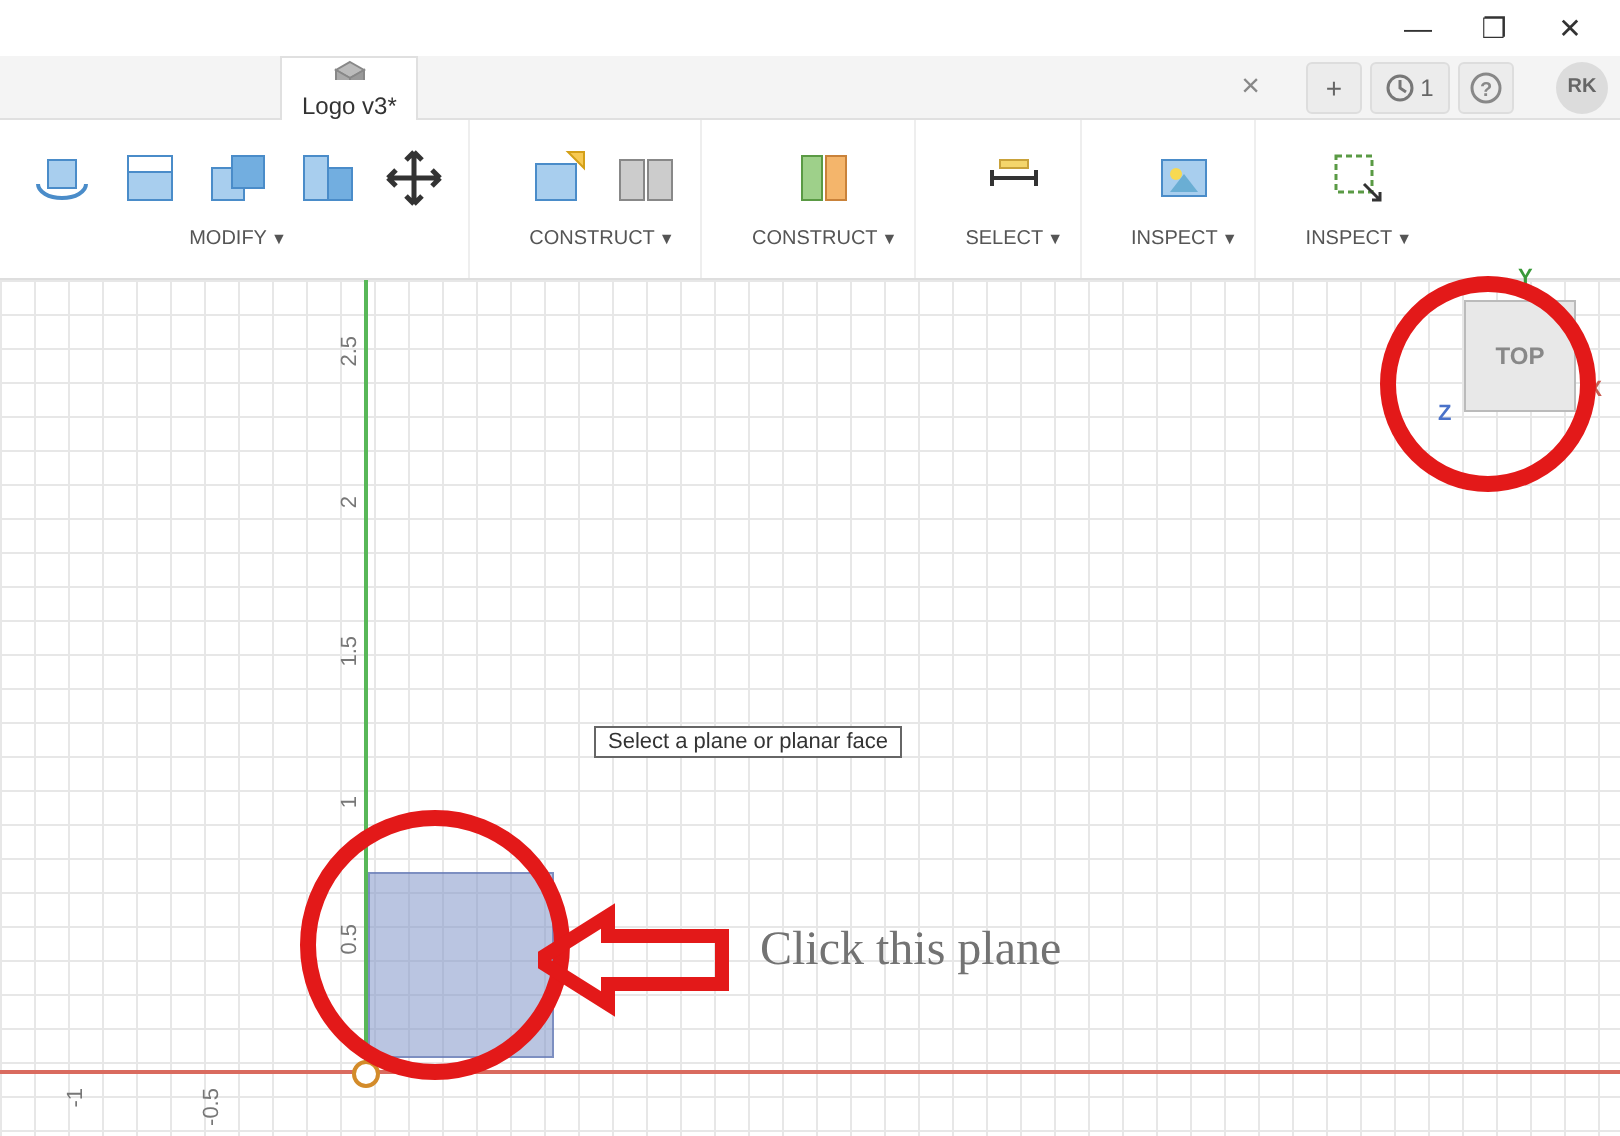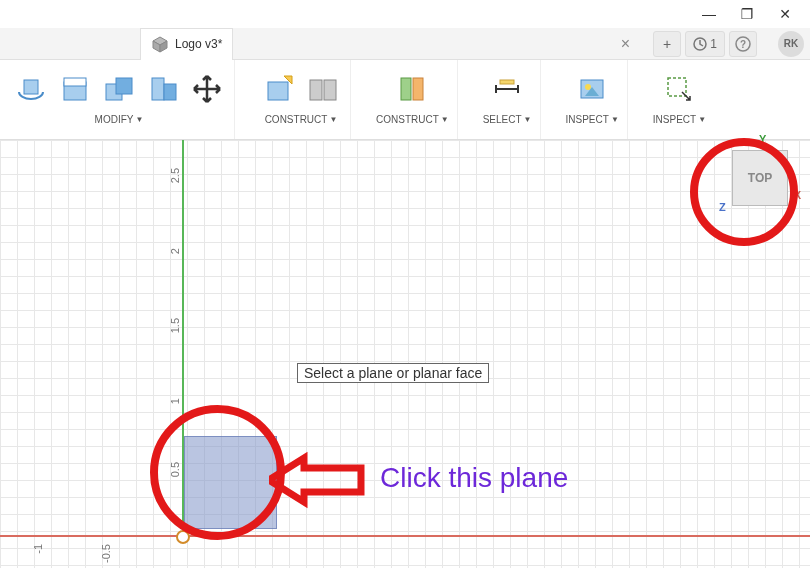--- a/index.html
+++ b/index.html
@@ -45,20 +45,21 @@
   .tab {
     display: flex;
     align-items: center;
     gap: 6px;
     height: 32px;
     padding: 0 10px;
     background: #fff;
     border-top: 1px solid #e0e0e0;
     border-left: 1px solid #e0e0e0;
     border-right: 1px solid #e0e0e0;
+    flex-direction: column;
   }
   .tab-close {
     position: absolute;
     right: 180px;
     font-size: 16px;
     color: #888;
   }
   .tabbar-right {
     position: absolute;
     right: 6px;
@@ -188,21 +189,21 @@
     background: rgba(130, 150, 200, 0.55);
     border: 1px solid rgba(100, 120, 180, 0.7);
   }
   .hint-box {
     position: absolute;
     left: 297px;
     top: 223px;
     background: #fff;
     border: 1px solid #666;
     padding: 1px 6px;
-    font-size: 14px;
+    font-size: 11px;
   }
   
   .viewcube-wrap {
     position: absolute;
     right: 22px;
     top: 150px;
   }
   .viewcube {
     width: 56px;
     height: 56px;
@@ -222,23 +223,23 @@
   
   .red-circle {
     position: absolute;
     border: 8px solid #e31919;
     border-radius: 50%;
   }
   .red-circle.big { width: 135px; height: 135px; }
   .red-circle.vc { width: 108px; height: 108px; }
   .annotation-text {
     position: absolute;
-    font-size: 28px;
-    color: #6d28d9;
-    font-family: Liberation Sans, sans-serif;
+    font-size: 24px;
+    color: #737373;
+    font-family: Liberation Serif, serif;
   }
   .arrow-svg { position: absolute; }
 </style>
 </head>
 <body>
 
 <div class="titlebar">
   <div class="winbtn">—</div>
   <div class="winbtn">❐</div>
   <div class="winbtn">✕</div>

